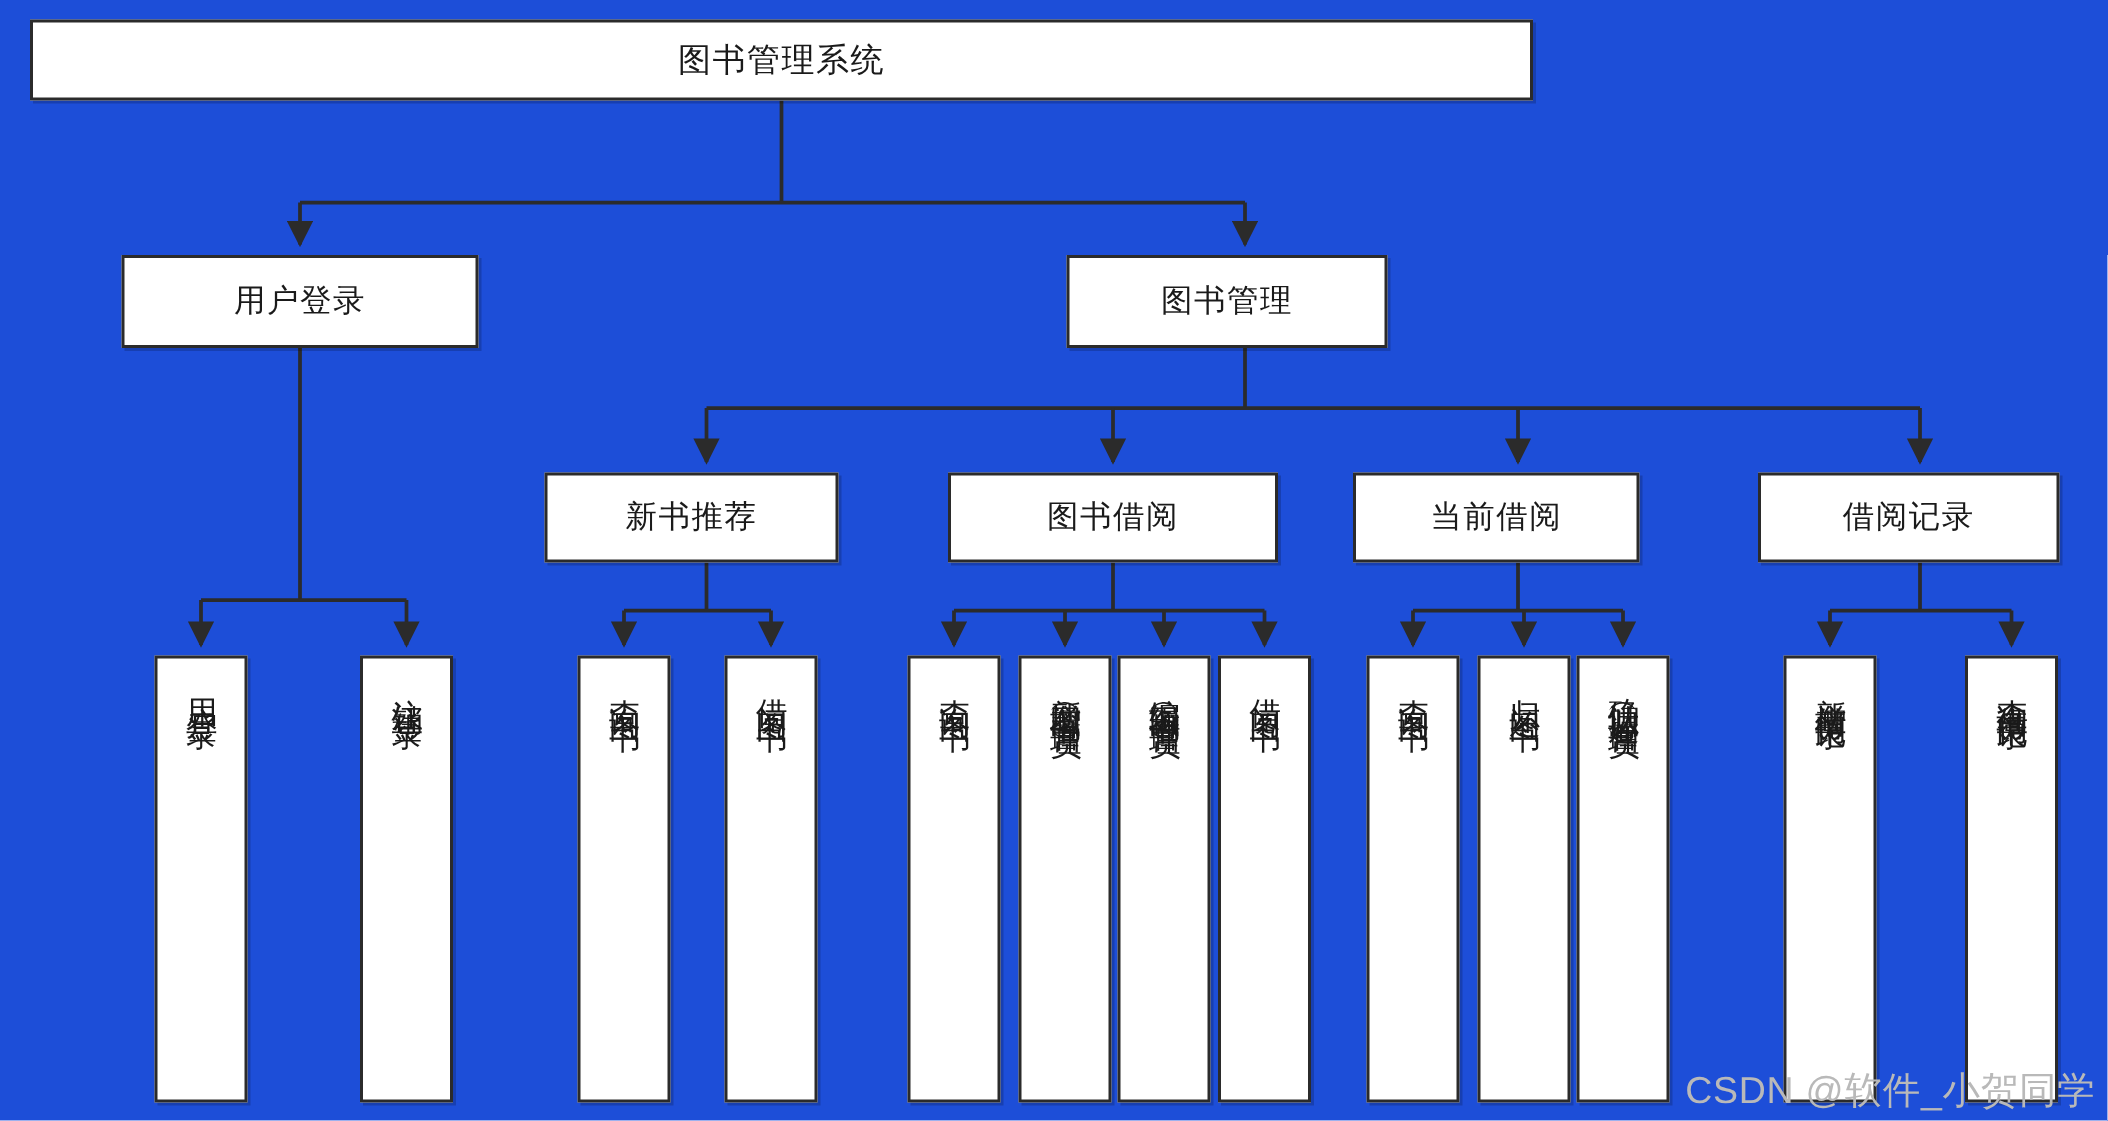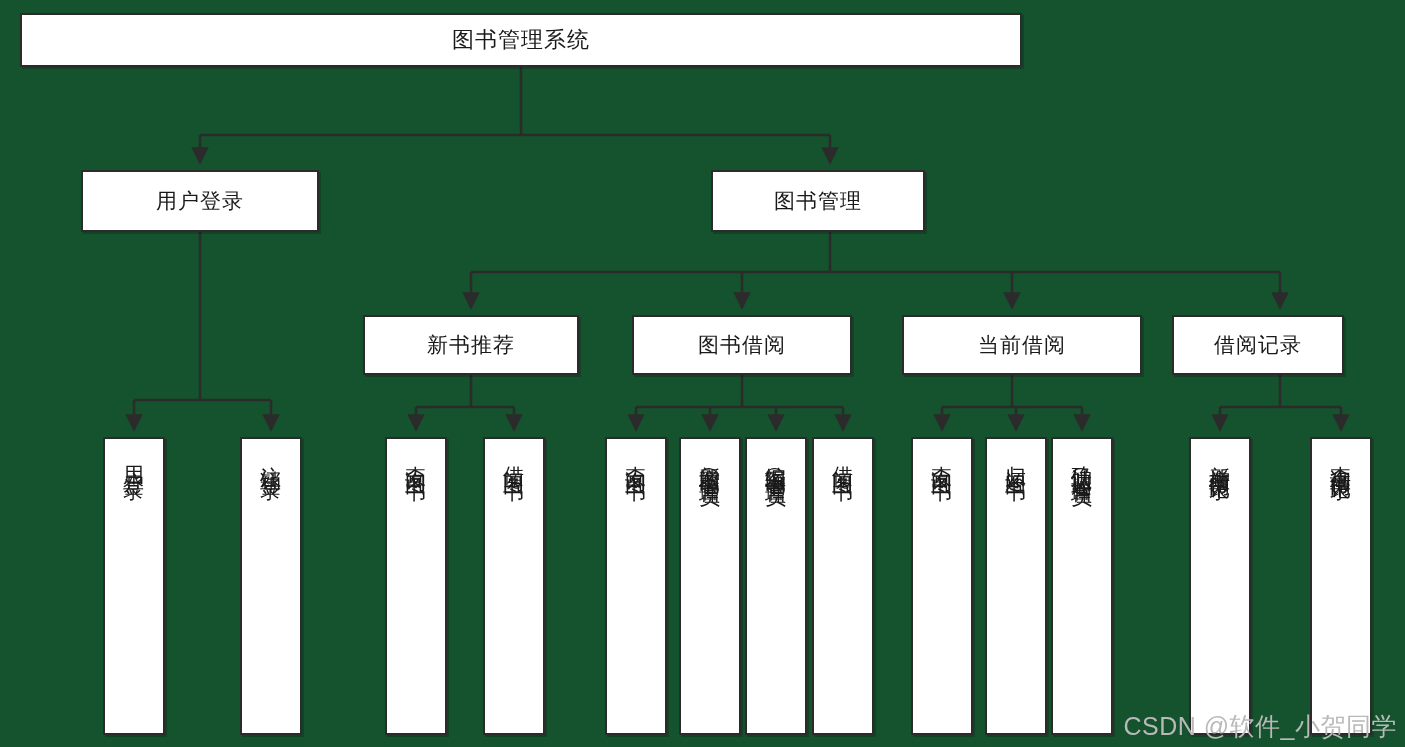--- a/index.html
+++ b/index.html
@@ -7,21 +7,21 @@
     padding: 0;
     background: #ffffff;
   }
   body {
     font-family: "Liberation Sans", "DejaVu Sans", sans-serif;
   }
   #stage {
     position: relative;
     width: 1405px;
     height: 747px;
-    background: #14532d;
+    background: #1d4ed8;
     overflow: hidden;
   }
   #diagram-svg {
     position: absolute;
     left: 0;
     top: 0;
     width: 1405px;
     height: 747px;
   }
   .node-box {
@@ -128,30 +128,30 @@
     <span class="node-label">图书管理系统</span>
   </div>
 
   <div class="node-box" style="left:81px; top:170px; width:238px; height:62px;">
     <span class="node-label">用户登录</span>
   </div>
   <div class="node-box" style="left:711px; top:170px; width:214px; height:62px;">
     <span class="node-label">图书管理</span>
   </div>
 
-  <div class="node-box" style="left:363px; top:315px; width:216px; height:60px;">
+  <div class="node-box" style="left:363px; top:315px; width:196px; height:60px;">
     <span class="node-label">新书推荐</span>
   </div>
   <div class="node-box" style="left:632px; top:315px; width:220px; height:60px;">
     <span class="node-label">图书借阅</span>
   </div>
-  <div class="node-box" style="left:902px; top:315px; width:240px; height:60px;">
+  <div class="node-box" style="left:902px; top:315px; width:191px; height:60px;">
     <span class="node-label">当前借阅</span>
   </div>
-  <div class="node-box" style="left:1172px; top:315px; width:172px; height:60px;">
+  <div class="node-box" style="left:1172px; top:315px; width:201px; height:60px;">
     <span class="node-label">借阅记录</span>
   </div>
 
   <div class="node-box node-leaf" style="left:103px; top:437px; width:62px; height:298px;">
     <span class="node-label">用户登录</span>
   </div>
   <div class="node-box node-leaf" style="left:240px; top:437px; width:62px; height:298px;">
     <span class="node-label">注销登录</span>
   </div>
   <div class="node-box node-leaf" style="left:385px; top:437px; width:62px; height:298px;">

